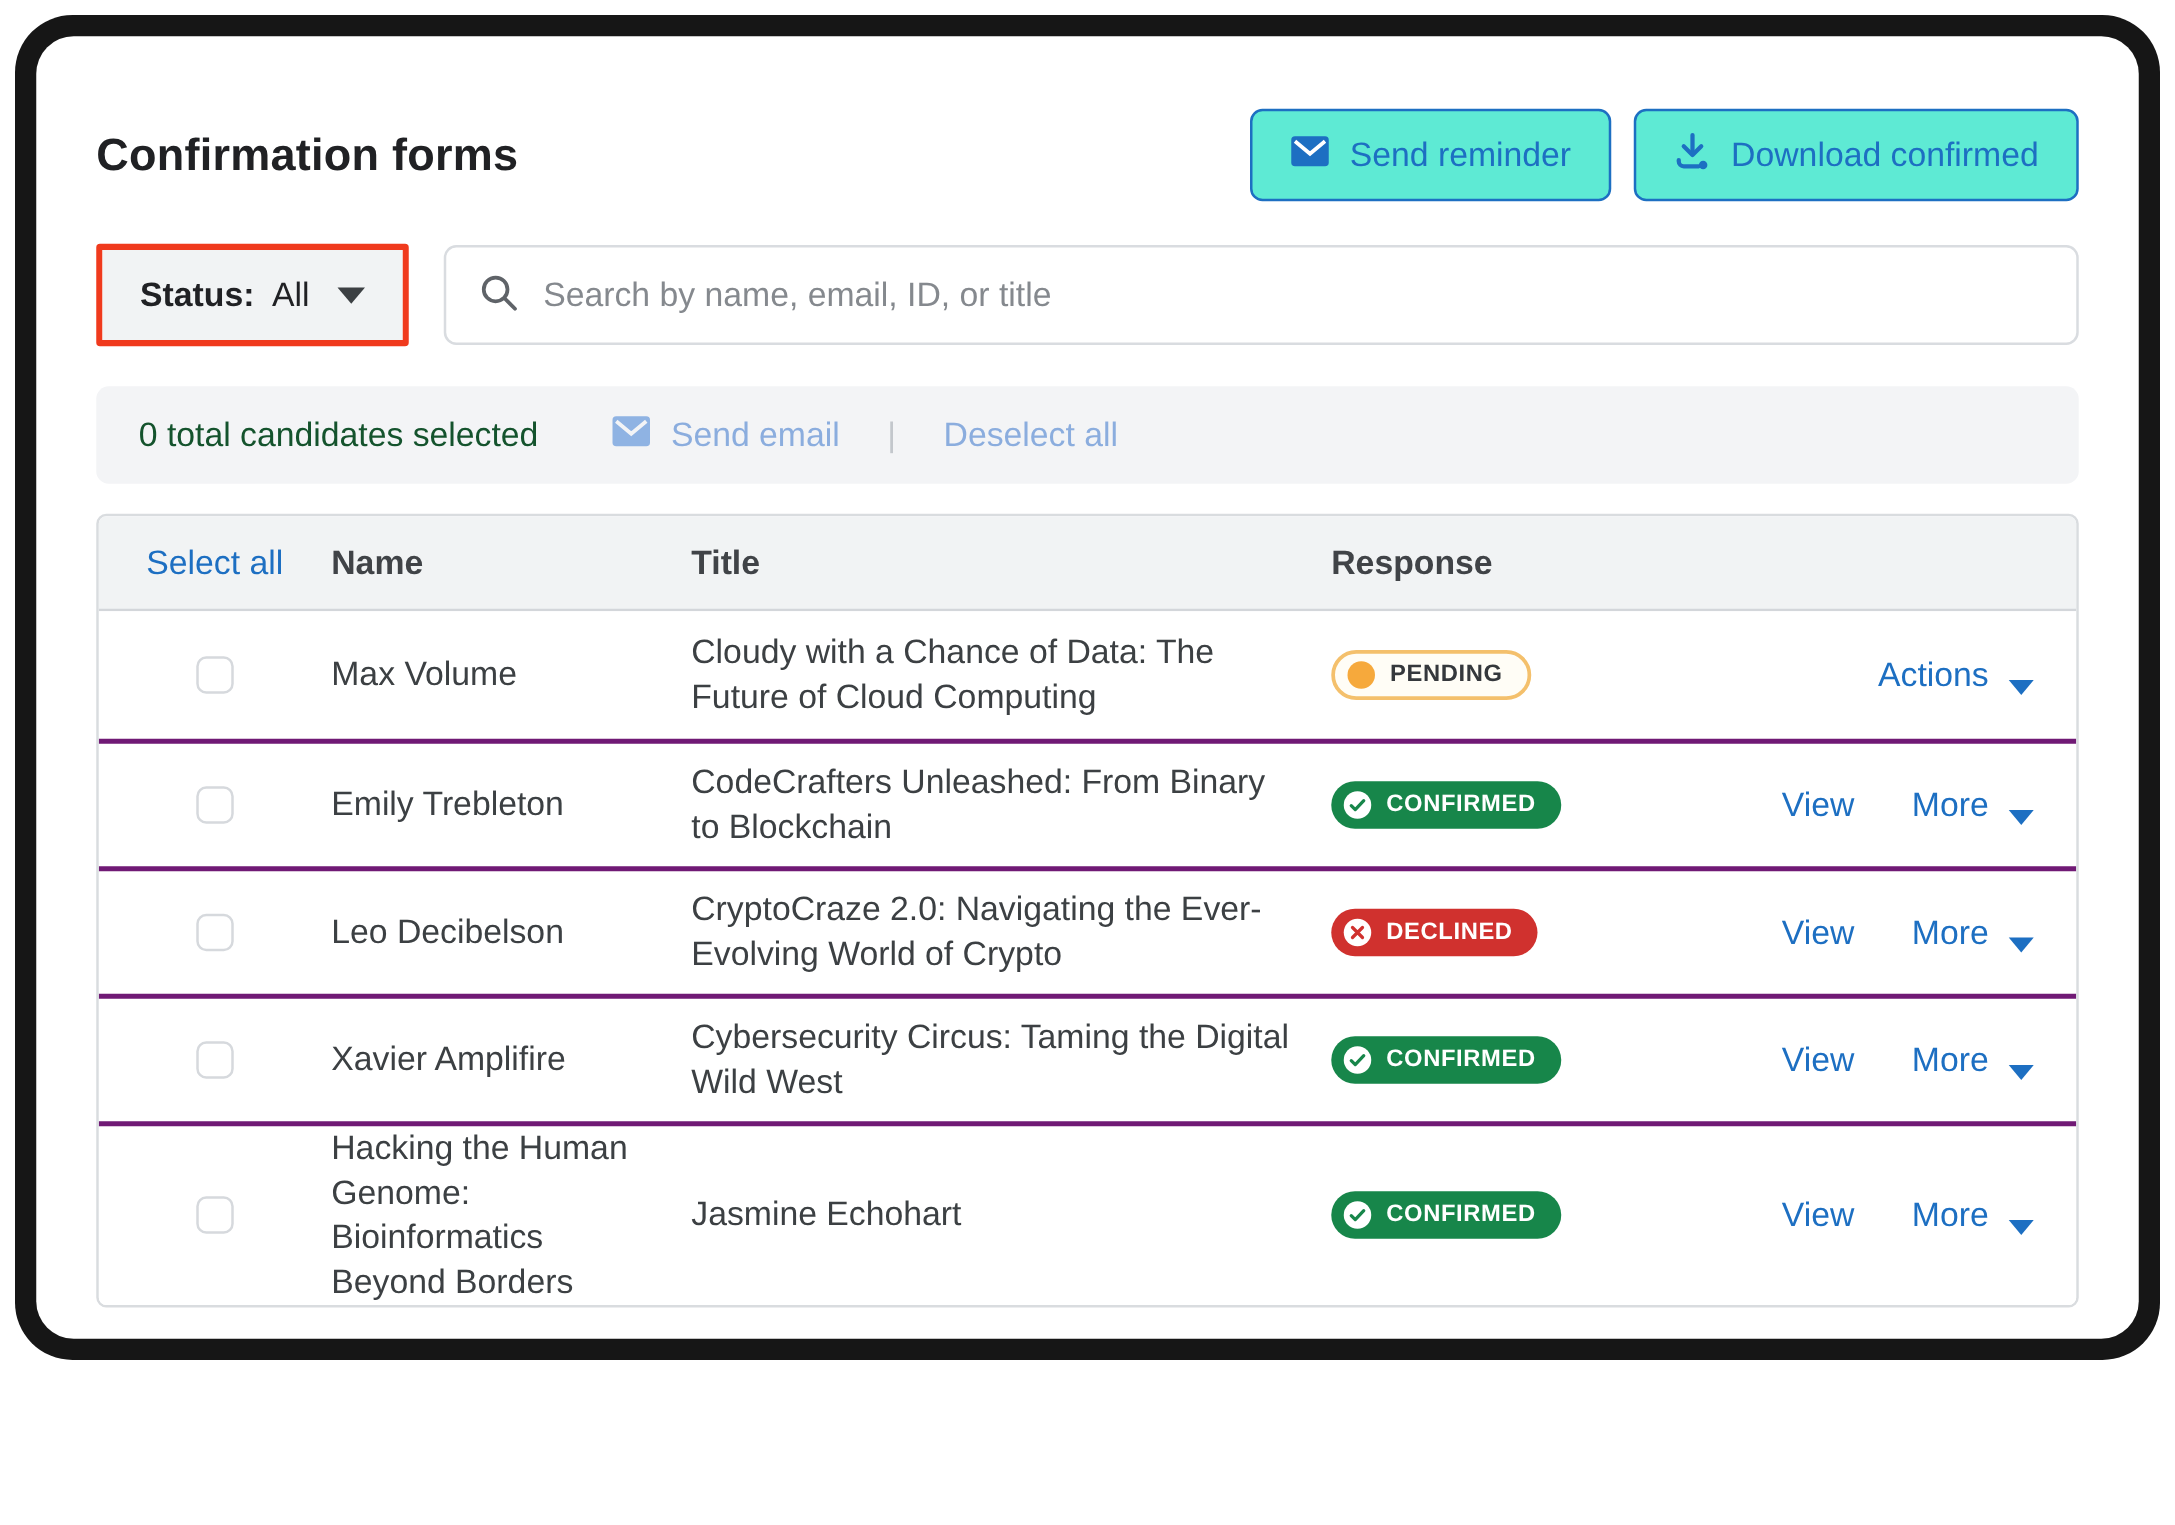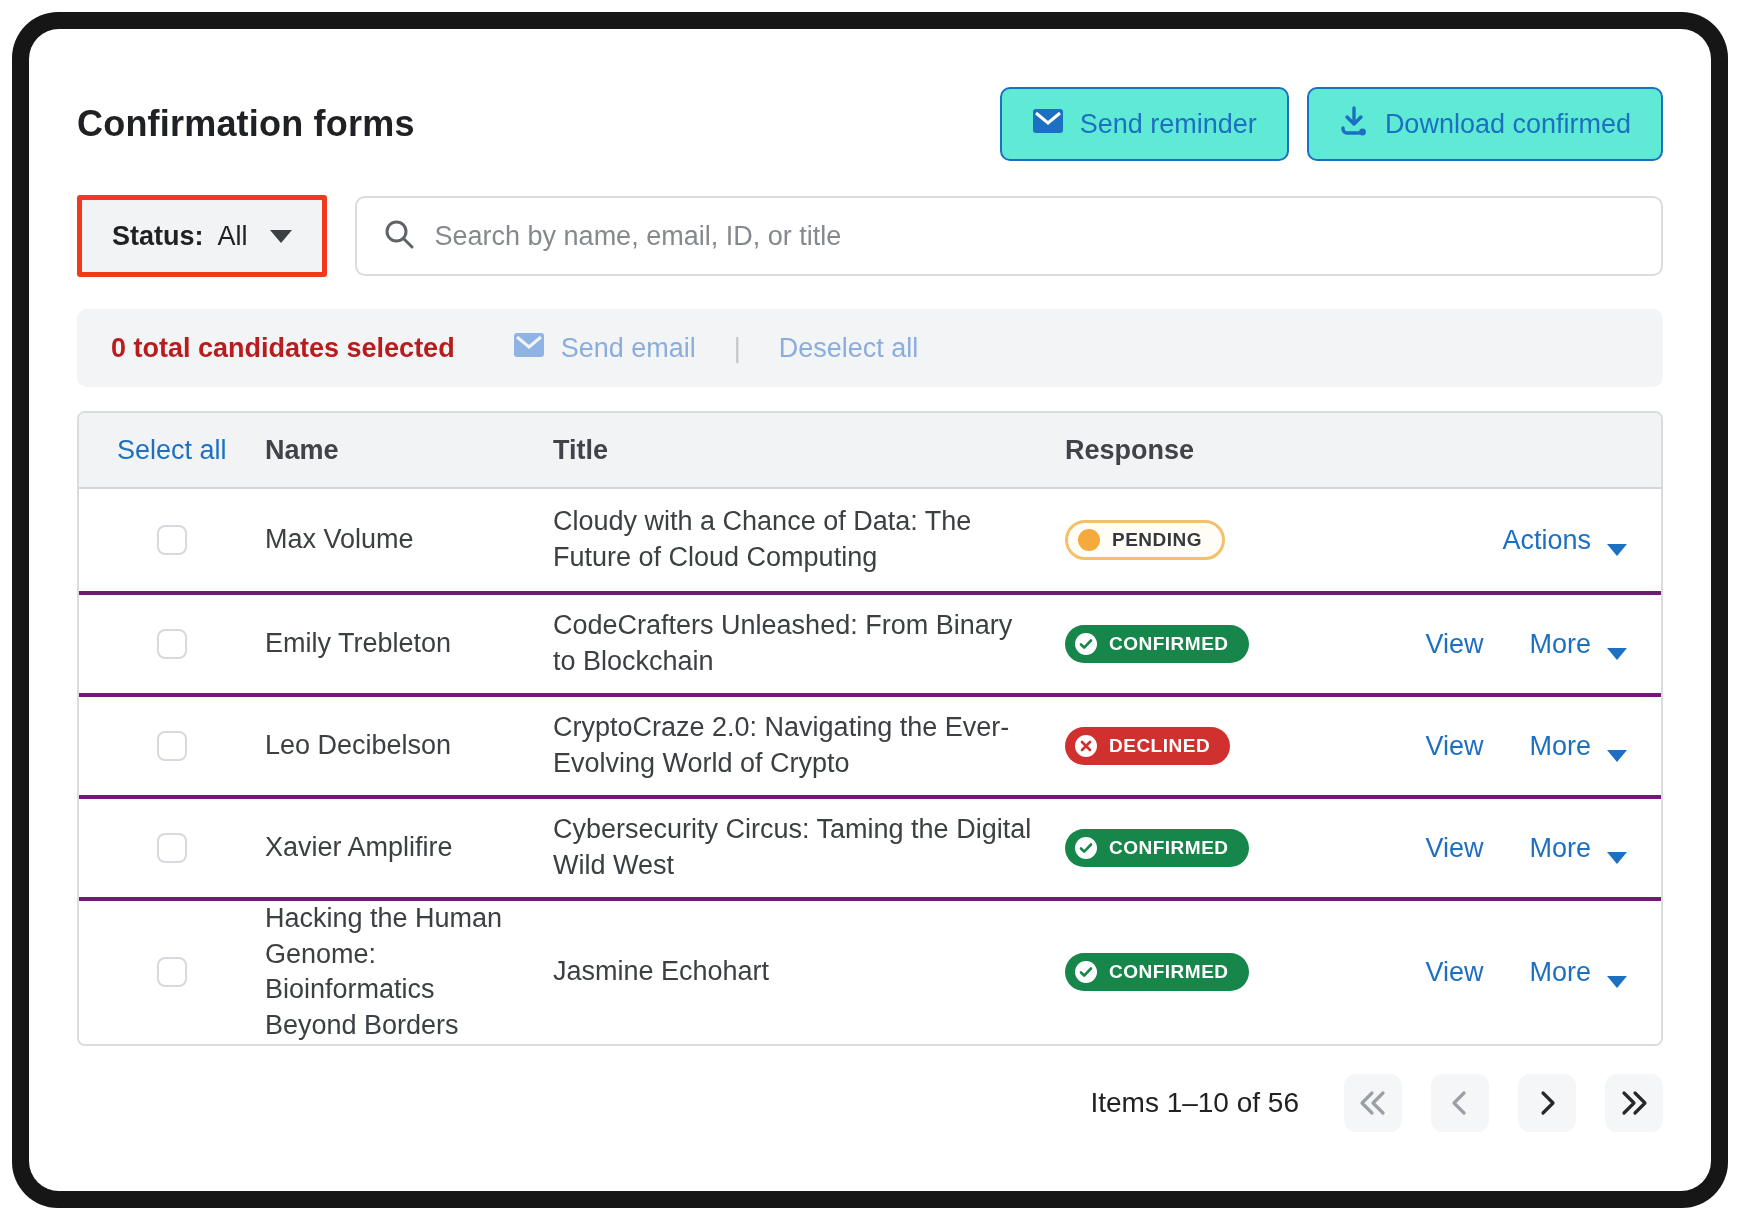--- a/index.html
+++ b/index.html
@@ -1,17 +1,17 @@
 <!DOCTYPE html>
 <html><head>
 <meta charset="utf-8">
 <style>
   * { box-sizing: border-box; margin: 0; padding: 0; }
   html,body { width:1740px; height:1220px; background:#fff; font-family:"Liberation Sans", sans-serif; }
-  .frame { position:absolute; left:12px; top:12px; width:1716px; height:1196px; background:#161616; border-radius:46px; }
+  .frame { position:absolute; left:12px; top:12px; width:1716px; height:1076px; background:#161616; border-radius:46px; }
   .card  { position:absolute; left:17px; top:17px; right:17px; bottom:17px; background:#fff; border-radius:30px; padding:44px 48px 0 48px; overflow:hidden; }
 
   
   .hdr { display:flex; justify-content:space-between; align-items:center; margin-top:14px; }
   .page-title { font-size:36px; font-weight:bold; color:#202124; letter-spacing:.2px; }
   .hdr-btns { display:flex; gap:18px; }
   .btn { display:flex; align-items:center; gap:16px; border:2px solid #1d6fc2; border-radius:10px;
          background:#5eead4; color:#1d6fc2; font-size:27px; padding:0 30px; height:74px; cursor:pointer; white-space:nowrap; }
 
   
@@ -26,21 +26,21 @@
   .tri-blue { border-top-color:#1d6fc2; }
   .status-chip .tri { margin-left:8px; }
   .search { flex:1; display:flex; align-items:center; gap:20px; height:80px; border:2px solid #d9dce0;
             border-radius:10px; padding:0 26px; background:#fff; }
   .search input { border:none; outline:none; font-size:27px; color:#202124; width:100%; background:transparent; }
   .search input::placeholder { color:#85898e; }
 
   
   .selbar { margin-top:32px; height:78px; background:#f3f4f6; border-radius:10px; display:flex; align-items:center;
             padding:0 34px; font-size:27px; }
-  .selbar .summary { font-weight:bold; color:#b91c1c; }
+  .selbar .summary { font-weight:normal; color:#14532d; }
   .sel-link { color:#8badde; display:flex; align-items:center; gap:16px; cursor:default; }
   .sel-link.first { margin-left:58px; }
   .sel-divider { color:#c3c7cc; margin:0 38px; }
 
   
   .table { margin-top:24px; border:2px solid #d9dcdf; border-radius:8px; overflow:hidden; }
   .thead, .trow { display:grid; grid-template-columns:186px 288px 512px 216px 1fr; align-items:center; }
   .thead { background:#f1f3f4; height:76px; border-bottom:2px solid #d3d6da; font-size:27px; font-weight:bold; color:#404347; }
   .thead .c-check { justify-content:flex-start; padding-left:38px; font-weight:normal; }
   .select-all { color:#1d6fc2; font-weight:normal; cursor:pointer; }

